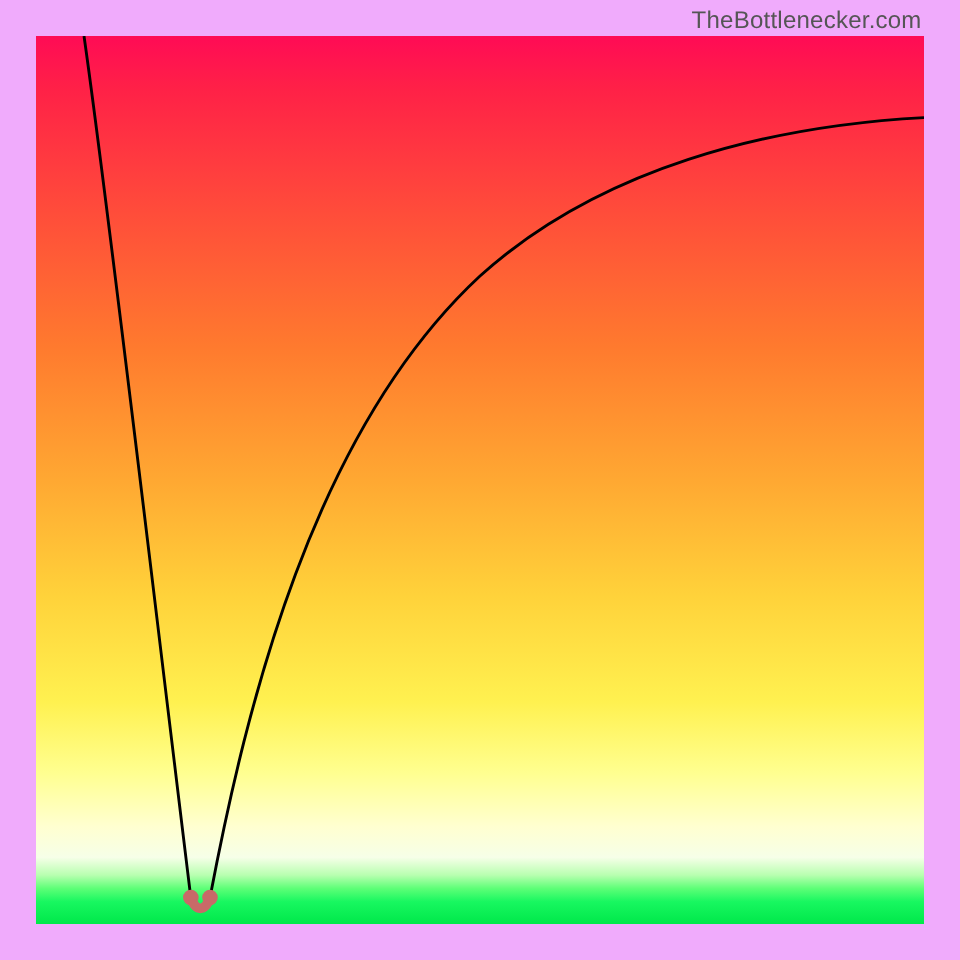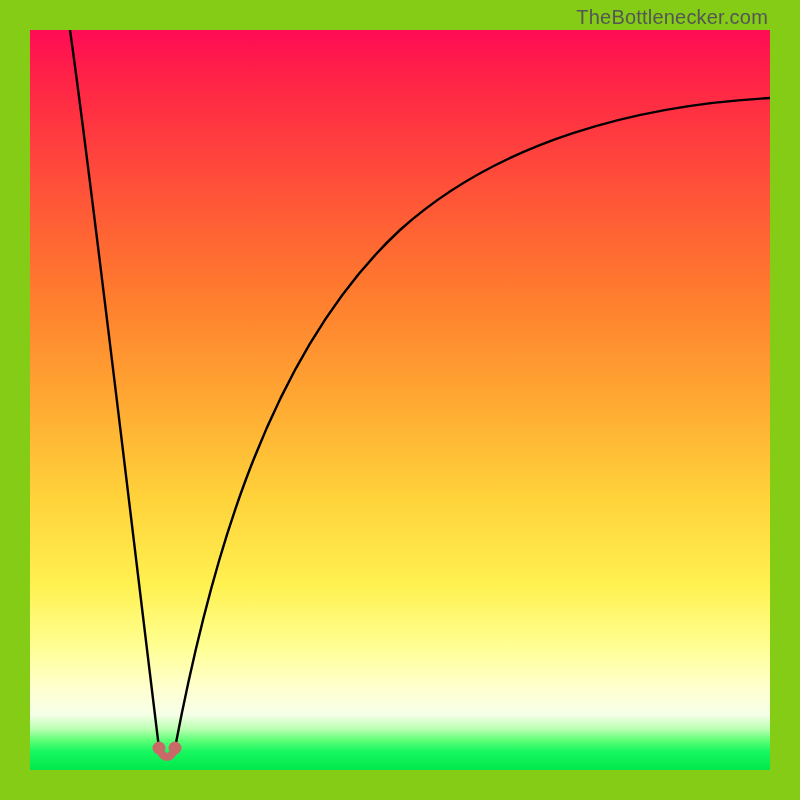--- a/index.html
+++ b/index.html
@@ -8,21 +8,21 @@
     width: 800px;
     height: 800px;
     overflow: hidden;
     background: #000;
     font-family: Arial, Helvetica, sans-serif;
   }
   .frame {
     position: relative;
     width: 800px;
     height: 800px;
-    background: #84cc16;
+    background: #f0abfc;
   }
   .plot {
     position: absolute;
     left: 30px;
     top: 30px;
     width: 740px;
     height: 740px;
     
     background: linear-gradient(
       to bottom,

